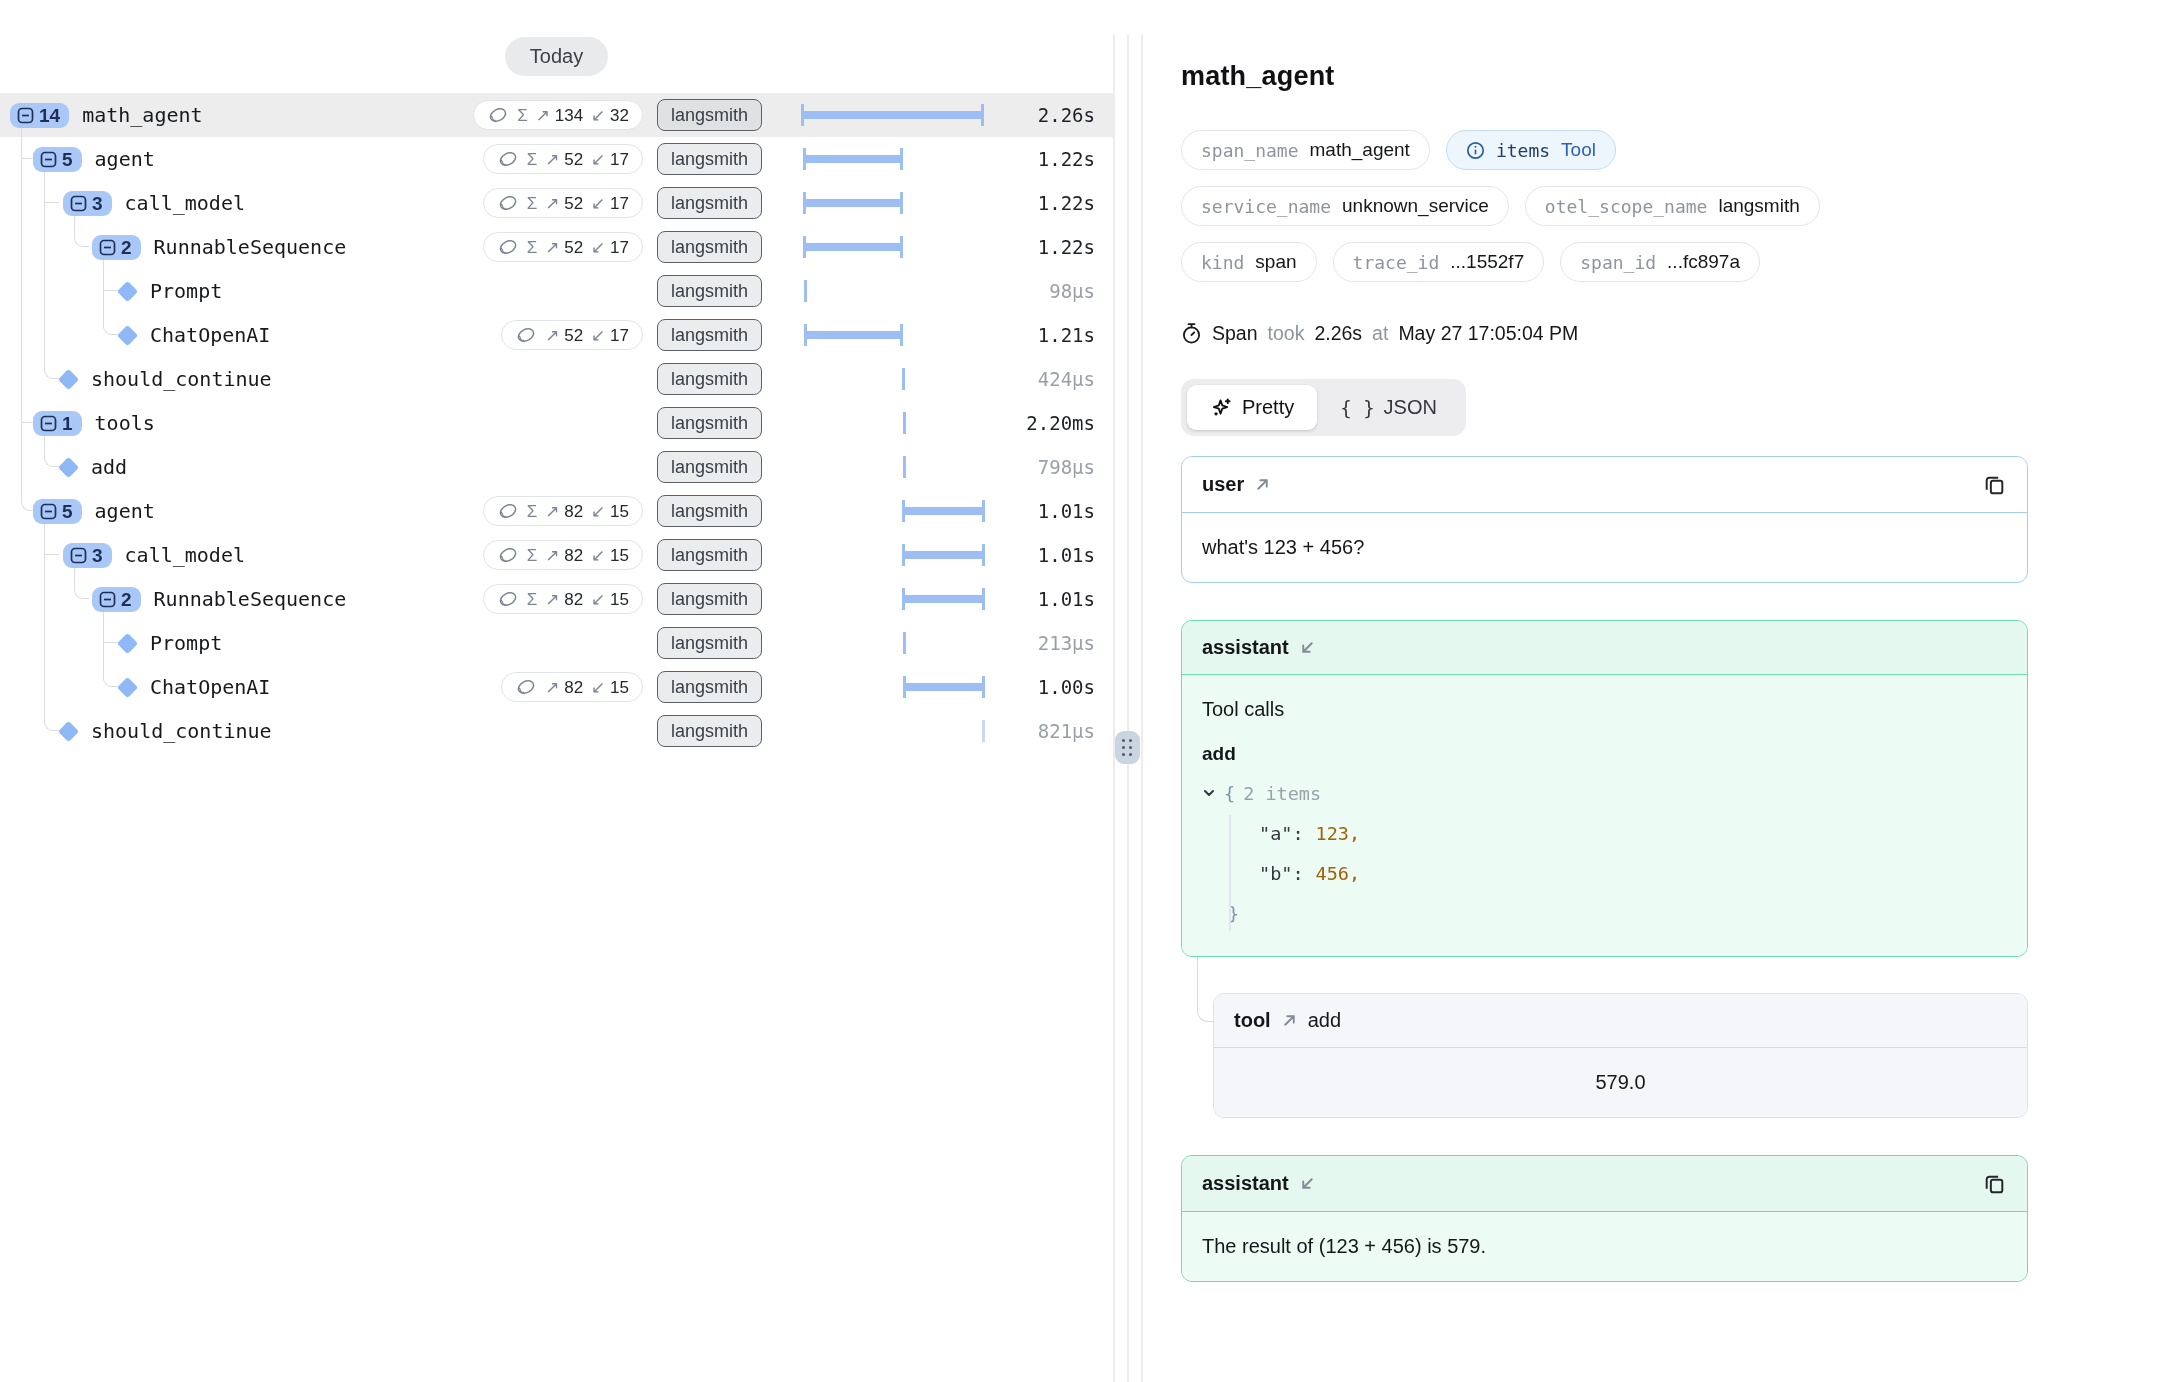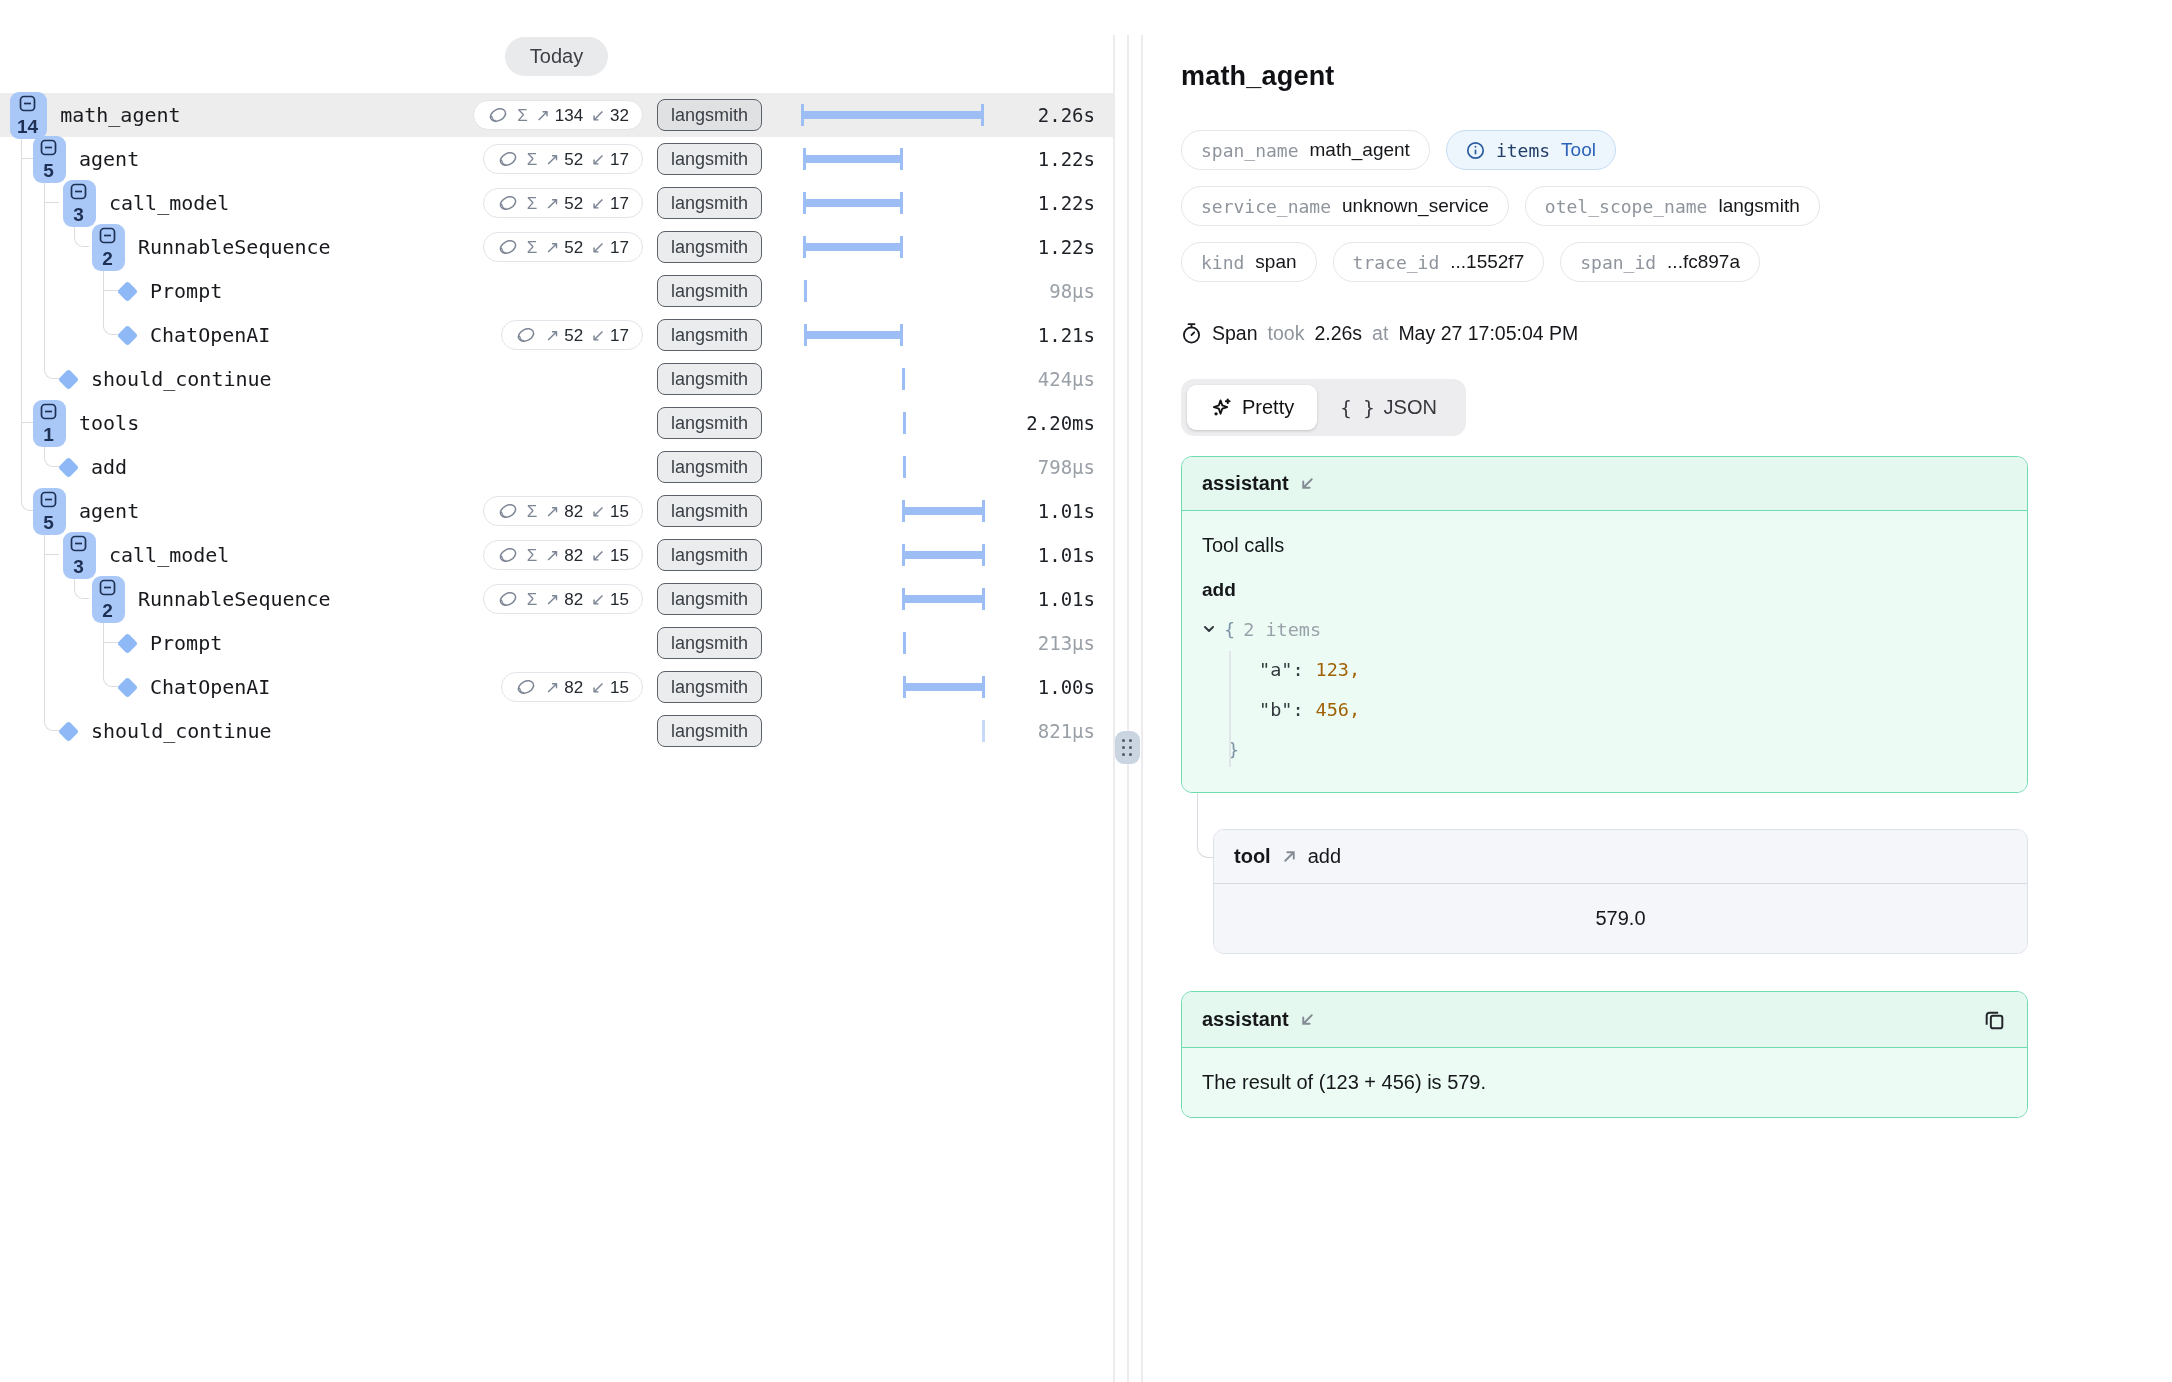--- a/index.html
+++ b/index.html
@@ -7,21 +7,21 @@
   .app { display:flex; width:2056px; height:1382px;margin-top:35px; }
 
   
   .left-panel { width:1113px; position:relative; }
   .today-bar { height:58px; display:flex; justify-content:center; align-items:flex-start; padding-top:2px; }
   .today-pill { background:#e9eaec; color:#3c3f45; font-size:20px; padding:8px 25px; border-radius:999px; cursor:pointer; }
   .rows { position:relative; }
   .trow { height:44px; display:flex; align-items:center; position:relative; cursor:pointer; }
   .trow.selected { background:#ededed; }
   .tleft { flex:1; display:flex; align-items:center; height:100%; position:relative; z-index:2; }
-  .badge { display:inline-flex; align-items:center; gap:5px; background:#a9c8f8; border-radius:9px; padding:3px 9px 3px 7px; color:#1e3054; font-size:19px; font-weight:700; line-height:1;flex-direction:column; }
+  .badge { display:inline-flex; align-items:center; gap:5px; background:#a9c8f8; border-radius:9px; padding:3px 9px 3px 7px; color:#1e3054; font-size:19px; font-weight:700; line-height:1; }
   .badge svg { display:block; }
   .diamond { width:15px; height:15px; background:#8fb9f6; border-radius:3px; transform:rotate(45deg); flex:none; }
   .tname { font-family:"DejaVu Sans Mono",monospace; font-size:20px; color:#17191d; white-space:nowrap; }
   .ctok { margin-left:auto; margin-right:14px; }
   .tokpill { display:inline-flex; align-items:center; gap:8px; background:#fff; border:1.5px solid #e2e4e9; border-radius:999px; padding:4px 13px; font-size:17px; color:#23272e; line-height:1; }
   .tokpill .mut { color:#7c8594; }
   .tokpill .sig { font-size:17px; color:#7c8594; }
   .ctag { width:128px; display:flex; justify-content:flex-start; }
   .tag { background:#ebecee; border:1.5px solid #5b6069; border-radius:8px; color:#3b4046; font-size:18px; padding:3px 13px; line-height:1.35; }
   .trow.selected .tag { background:#e0e1e3; }
@@ -537,20 +537,37 @@
         </svg>
         <span>Pretty</span>
       </span>
       <span class="tg-chip">
         <span class="tg-glyph">{ }</span>
         <span>JSON</span>
       </span>
     </div>
 
     
+    <div class="card blue">
+      <div class="card-head">
+        <span class="role">user</span>
+        <span class="dir">
+          <svg width="17" height="17" viewBox="0 0 16 16" fill="none" stroke="#848b95" stroke-width="1.8" stroke-linecap="round">
+              <path d="M4 12 L12 4 M6 4 H12 V10"></path>
+            </svg>
+        </span>
+        <button class="copy-btn">
+          <svg width="25" height="25" viewBox="0 0 24 24" fill="none" stroke="#24262b" stroke-width="1.9" stroke-linejoin="round">
+              <rect x="8.5" y="8.5" width="11" height="12" rx="2"></rect>
+              <path d="M15.5 5.5 H7 a2.5 2.5 0 0 0 -2.5 2.5 v9"></path>
+            </svg>
+        </button>
+      </div>
+      <div class="card-body">what's 123 + 456?</div>
+    </div>
 
     
     <div class="card green" style="margin-bottom:36px">
       <div class="card-head">
         <span class="role">assistant</span>
         <span class="dir">
           <svg width="17" height="17" viewBox="0 0 16 16" fill="none" stroke="#848b95" stroke-width="1.8" stroke-linecap="round">
               <path d="M12 4 L4 12 M4 6 V12 H10"></path>
             </svg>
         </span>

